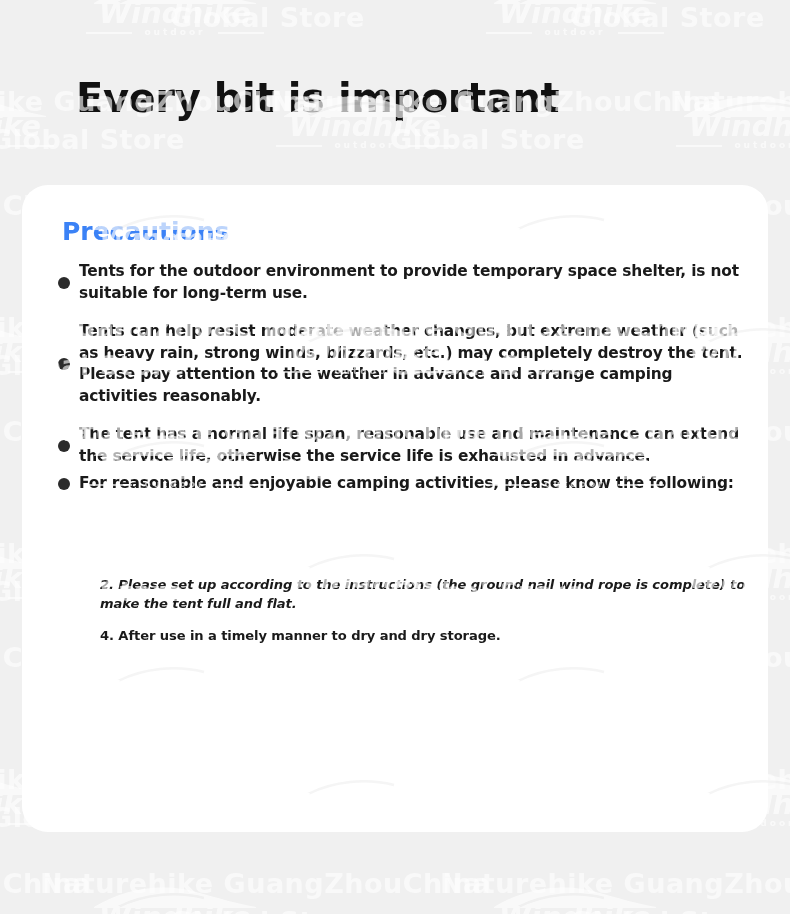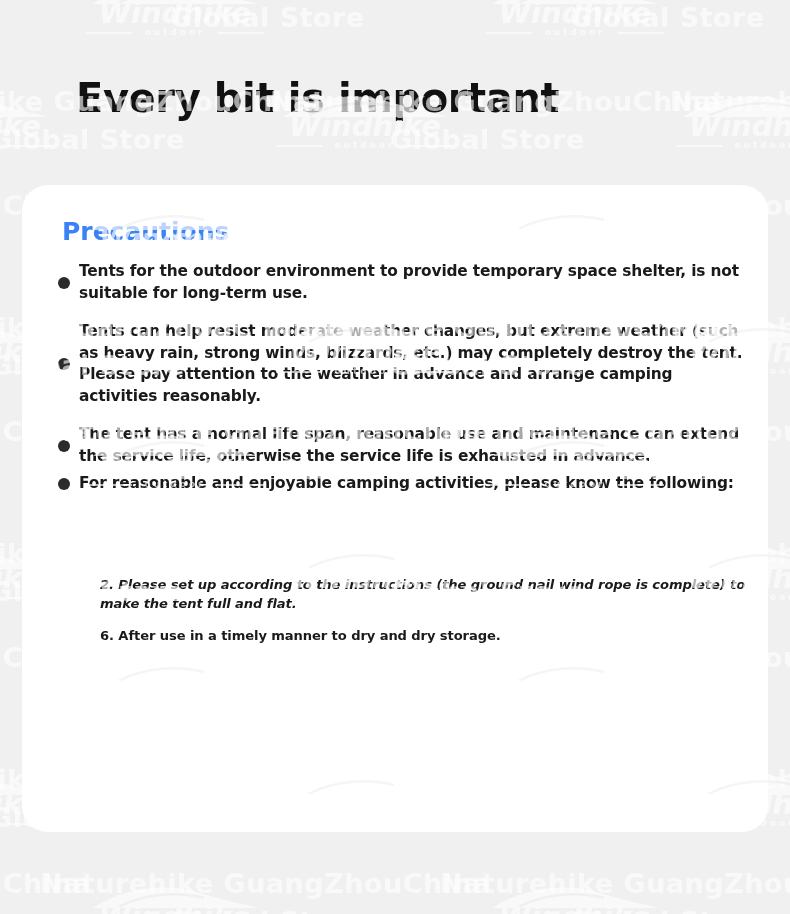--- a/index.html
+++ b/index.html
@@ -205,21 +205,21 @@
 
       <div class="bullet-row">
         <span class="bullet-dot"></span>
         <span class="bullet-text">For reasonable and enjoyable camping activities, please know the following:</span>
       </div>
 
     </div>
 
     <div id="numbered-list">
       <div class="num-item gap-sm">2. Please set up according to the instructions (the ground nail wind rope is complete) to make the tent full and flat.</div>
-      <div class="num-item">6. After use in a timely manner to dry and dry storage.</div>
+      <div class="num-item">4. After use in a timely manner to dry and dry storage.</div>
     </div>
 
   </div>
 </div>
 
 <div id="watermark-layer">
     <div class="wm-text store" style="left: 170px; top: 2px;">Global Store</div>
     <div class="wm-text store" style="left: 570px; top: 2px;">Global Store</div>
     <div class="wm-text brand" style="left: -130px; top: 86px;">Naturehike GuangZhouChina</div>
     <div class="wm-text store" style="left: -10px; top: 124px;">Global Store</div>

